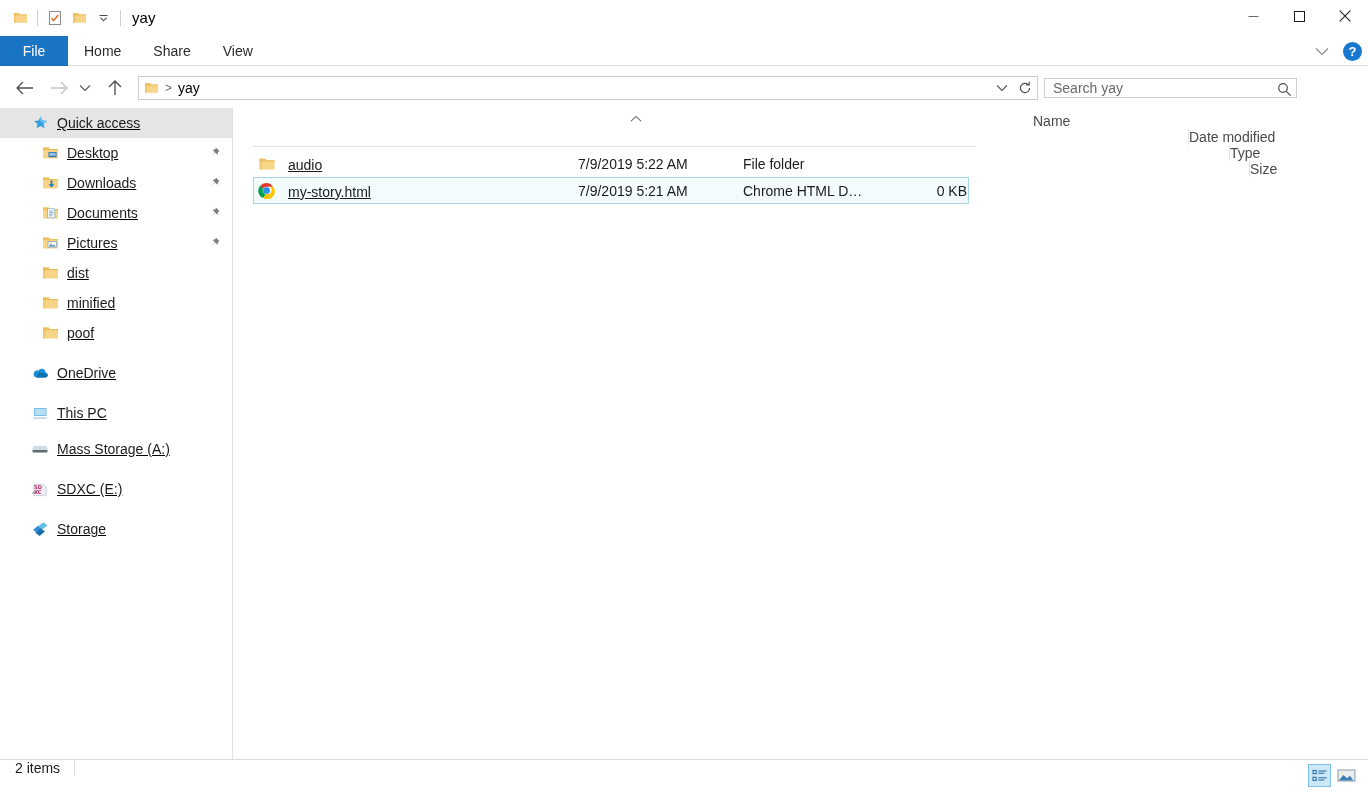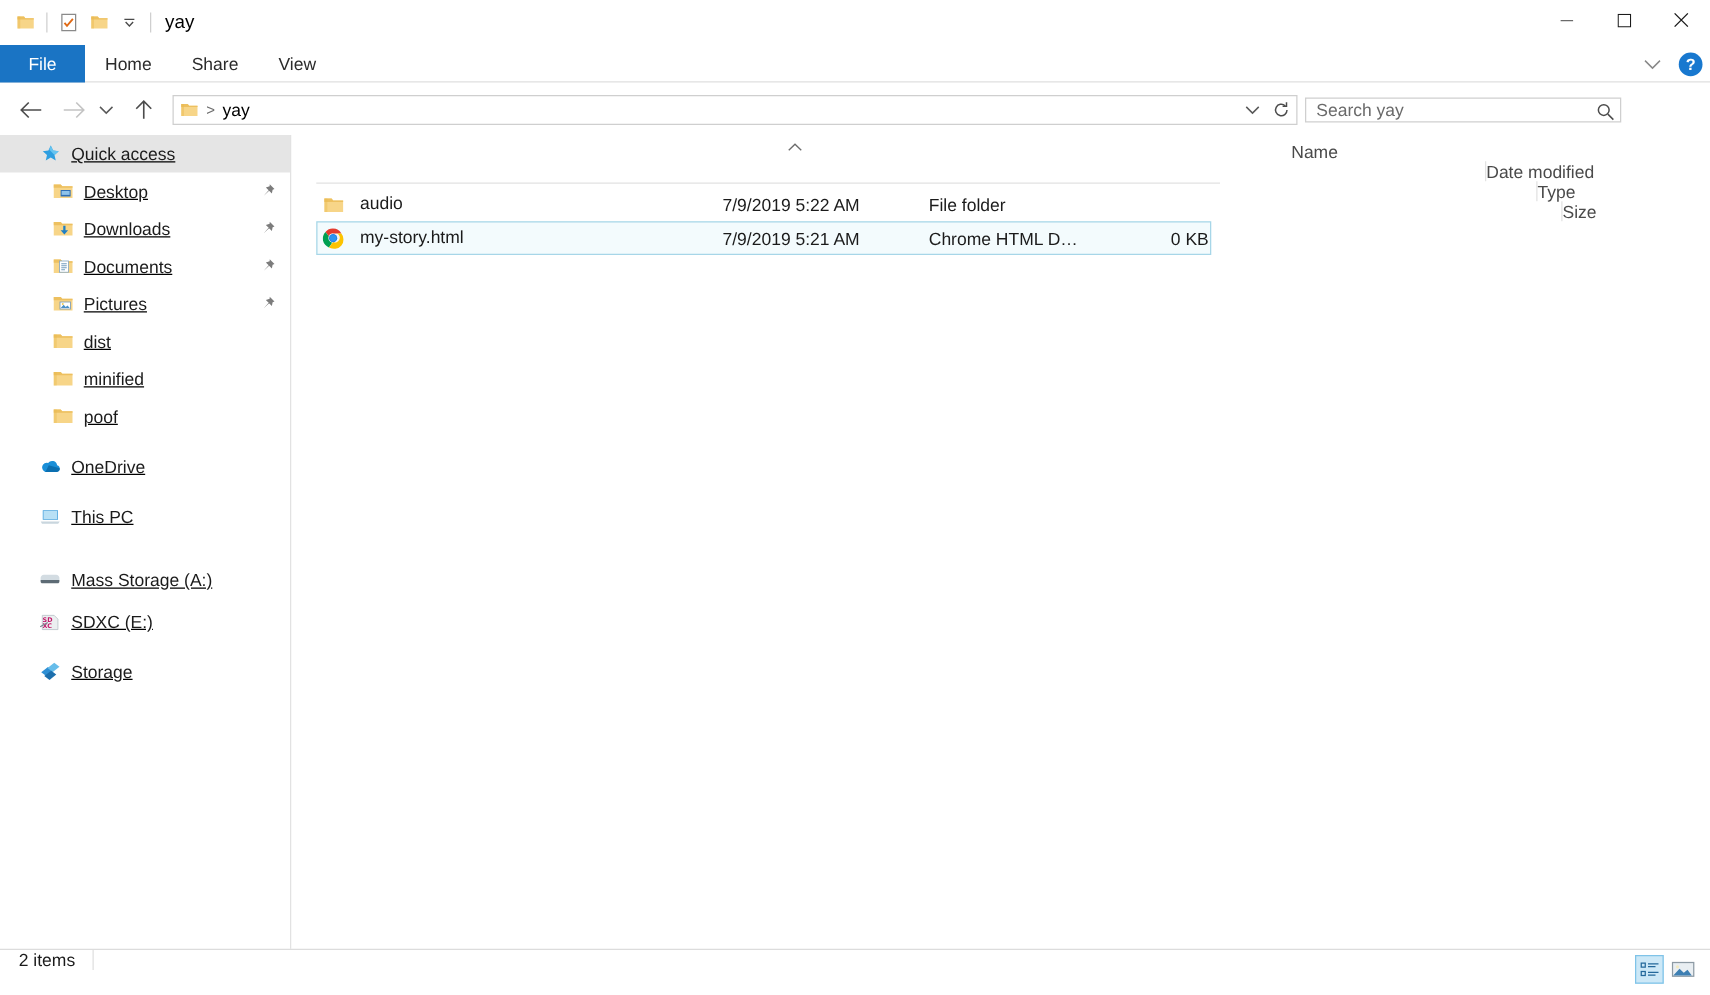--- a/index.html
+++ b/index.html
@@ -202,22 +202,22 @@
     height: 27px; width: 716px;
     display: flex; align-items: center;
     font-size: 14px; color: #1b1b1b;
     border: 1px solid transparent;
   }
   .row.selected {
     background: #f3fbfd;
     border: 1px solid #a7d6e8;
   }
   .cell-name {
-    width: 324px; display: flex; align-items: flex-start;
-    padding-left: 3px; overflow: hidden; white-space: nowrap;
+    width: 324px; display: flex; align-items: flex-end;
+    padding-left: 3px; overflow: hidden; white-space: nowrap; text-decoration: underline;
   }
   .cell-name .fi { width: 19px; height: 19px; display:flex; align-items:center; justify-content:center; flex:0 0 19px;}
   .cell-name .nm { margin-left: 12px; }
   .cell-date { width: 165px; white-space: nowrap; }
   .cell-type { width: 124px; white-space: nowrap; overflow: hidden; text-overflow: ellipsis; }
   .cell-size { width: 100px; text-align: right; white-space: nowrap; }
 
   
   #statusbar {
     position: absolute; bottom: 0; left: 0;
@@ -505,21 +505,21 @@
       <span class="nav-icon">
         <svg width="18" height="15" viewBox="0 0 18 15">
           <path d="M3.2 2.2h12.2v7.6H3.2z" fill="#4aa3dd"></path>
           <path d="M3.8 2.8h11v6.4h-11z" fill="#b8e0f5"></path>
           <path d="M1.6 11.2h15.2l-1.3 1.8H2.6z" fill="#c9d6de"></path>
         </svg>
       </span>
       <span class="nav-label">This PC</span>
     </div>
 
-    <div class="nav-item indent-0" style="margin-top:14px;align-items:flex-end;">
+    <div class="nav-item indent-0" style="margin-top:6px;">
       <span class="nav-icon">
         <svg width="18" height="12" viewBox="0 0 18 12">
           <path d="M1.5 5.2c0-1.4 1.2-2.5 2.6-2.5h9.8c1.4 0 2.6 1.1 2.6 2.5v2.3H1.5z" fill="#d3dce2"></path>
           <path d="M1.5 7h15v1.4c0 .7-.6 1.2-1.3 1.2H2.8c-.7 0-1.3-.5-1.3-1.2z" fill="#5d6b75"></path>
         </svg>
       </span>
       <span class="nav-label">Mass Storage (A:)</span>
     </div>
 
     <div class="nav-item indent-0" style="margin-top:10px;">

